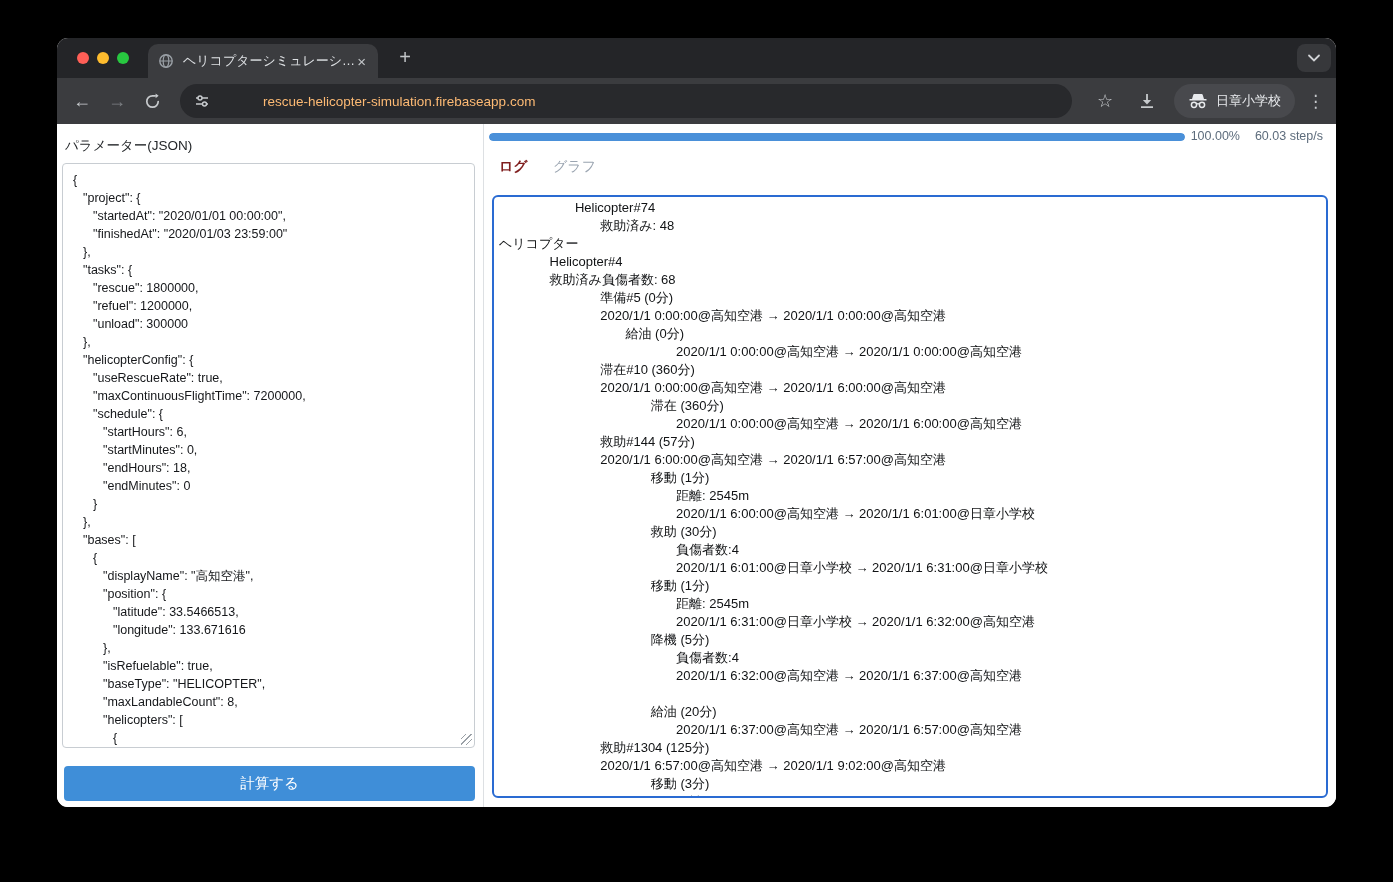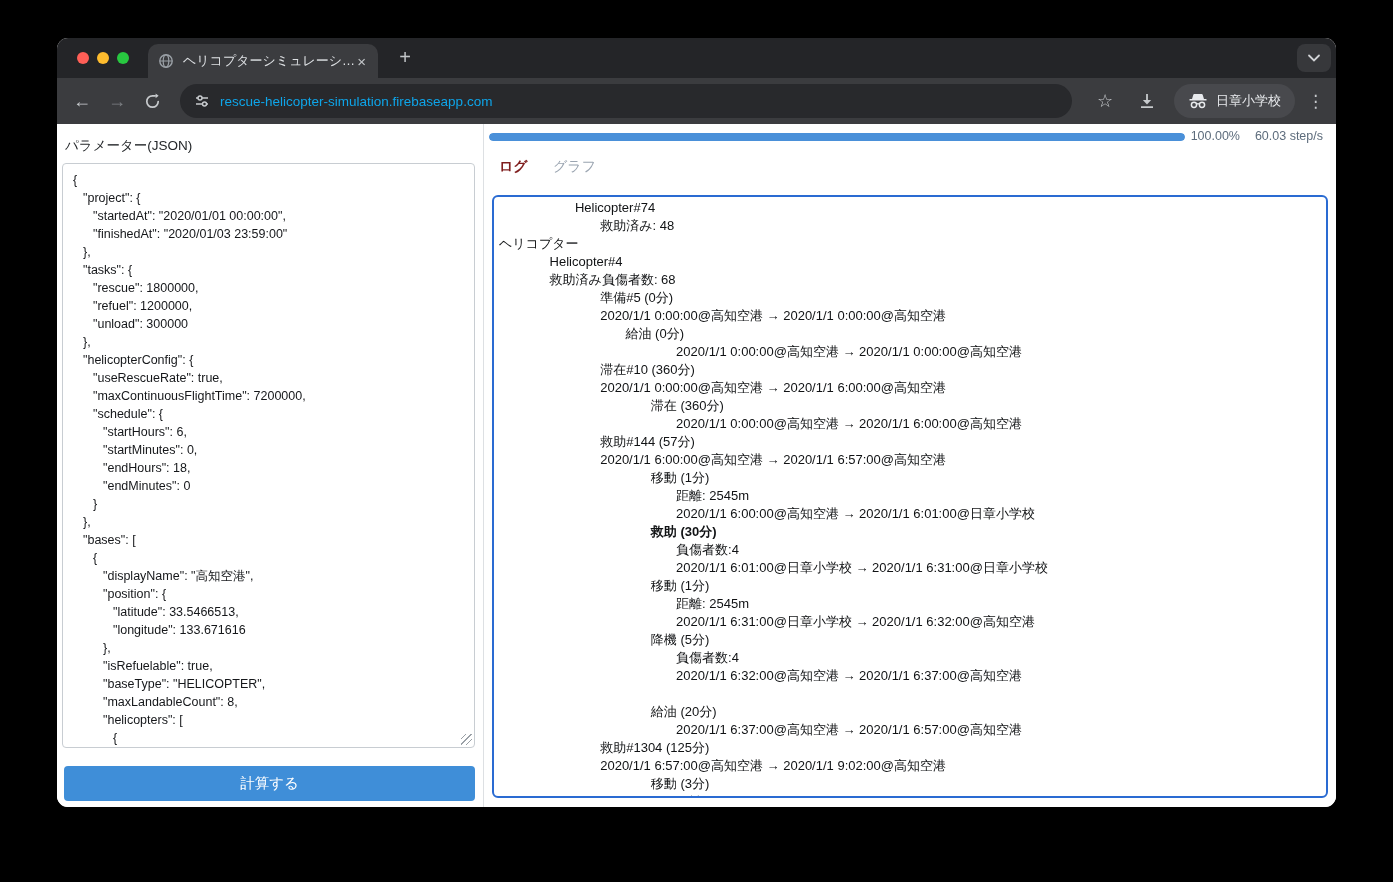--- a/index.html
+++ b/index.html
@@ -26,21 +26,21 @@
                border-radius:8px;display:flex;align-items:center;justify-content:center;}
 
   
   .toolbar{position:relative;height:46px;background:#3b3c3f;display:flex;align-items:center;
            padding:0 12px;box-sizing:border-box;}
   .navbtn{width:26px;height:26px;display:flex;align-items:center;justify-content:center;
           font-size:18px;color:#c7cacd;margin-right:9px;flex:0 0 auto;}
   .navbtn.dim{color:#7d8084;}
   .urlbar{flex:1;height:34px;background:#28292c;border-radius:17px;margin:0 12px 0 6px;
           display:flex;align-items:center;padding:0 14px;box-sizing:border-box;gap:10px;}
-  .url-text{font-size:13.5px;color:#0ea5e9;white-space:nowrap;}
+  .url-text{font-size:13.5px;color:#fdba74;white-space:nowrap;margin-left:43px;}
   .icon-btn{width:26px;height:26px;display:flex;align-items:center;justify-content:center;
             font-size:18px;color:#c7cacd;margin:0 8px;flex:0 0 auto;}
   .incog-pill{height:34px;background:#48494d;border-radius:17px;display:flex;align-items:center;
               gap:8px;padding:0 14px;margin:0 6px;flex:0 0 auto;}
   .incog-pill span{font-size:13px;color:#e8eaed;white-space:nowrap;}
   .dots{font-size:17px;color:#c7cacd;margin-left:6px;flex:0 0 auto;}
 
   
   .content{position:absolute;top:86px;left:0;right:0;bottom:0;background:#fff;}
   .divider{position:absolute;left:426px;top:0;bottom:0;width:1px;background:#dde0e3;}
@@ -219,21 +219,21 @@
           <div class="log-line" style="padding-left: 177.1px;">2020/1/1 0:00:00@高知空港 → 2020/1/1 0:00:00@高知空港</div>
           <div class="log-line" style="padding-left: 101.2px;">滞在#10 (360分)</div>
           <div class="log-line" style="padding-left: 101.2px;">2020/1/1 0:00:00@高知空港 → 2020/1/1 6:00:00@高知空港</div>
           <div class="log-line" style="padding-left: 151.8px;">滞在 (360分)</div>
           <div class="log-line" style="padding-left: 177.1px;">2020/1/1 0:00:00@高知空港 → 2020/1/1 6:00:00@高知空港</div>
           <div class="log-line" style="padding-left: 101.2px;">救助#144 (57分)</div>
           <div class="log-line" style="padding-left: 101.2px;">2020/1/1 6:00:00@高知空港 → 2020/1/1 6:57:00@高知空港</div>
           <div class="log-line" style="padding-left: 151.8px;">移動 (1分)</div>
           <div class="log-line" style="padding-left: 177.1px;">距離: 2545m</div>
           <div class="log-line" style="padding-left: 177.1px;">2020/1/1 6:00:00@高知空港 → 2020/1/1 6:01:00@日章小学校</div>
-          <div class="log-line" style="padding-left: 151.8px; font-weight: bold;">救助 (30分)</div>
+          <div class="log-line" style="padding-left: 151.8px;">救助 (30分)</div>
           <div class="log-line" style="padding-left: 177.1px;">負傷者数:4</div>
           <div class="log-line" style="padding-left: 177.1px;">2020/1/1 6:01:00@日章小学校 → 2020/1/1 6:31:00@日章小学校</div>
           <div class="log-line" style="padding-left: 151.8px;">移動 (1分)</div>
           <div class="log-line" style="padding-left: 177.1px;">距離: 2545m</div>
           <div class="log-line" style="padding-left: 177.1px;">2020/1/1 6:31:00@日章小学校 → 2020/1/1 6:32:00@高知空港</div>
           <div class="log-line" style="padding-left: 151.8px;">降機 (5分)</div>
           <div class="log-line" style="padding-left: 177.1px;">負傷者数:4</div>
           <div class="log-line" style="padding-left: 177.1px;">2020/1/1 6:32:00@高知空港 → 2020/1/1 6:37:00@高知空港</div>
           <div class="log-line" style="padding-left: 151.8px; margin-top: 18px;">給油 (20分)</div>
           <div class="log-line" style="padding-left: 177.1px;">2020/1/1 6:37:00@高知空港 → 2020/1/1 6:57:00@高知空港</div>

